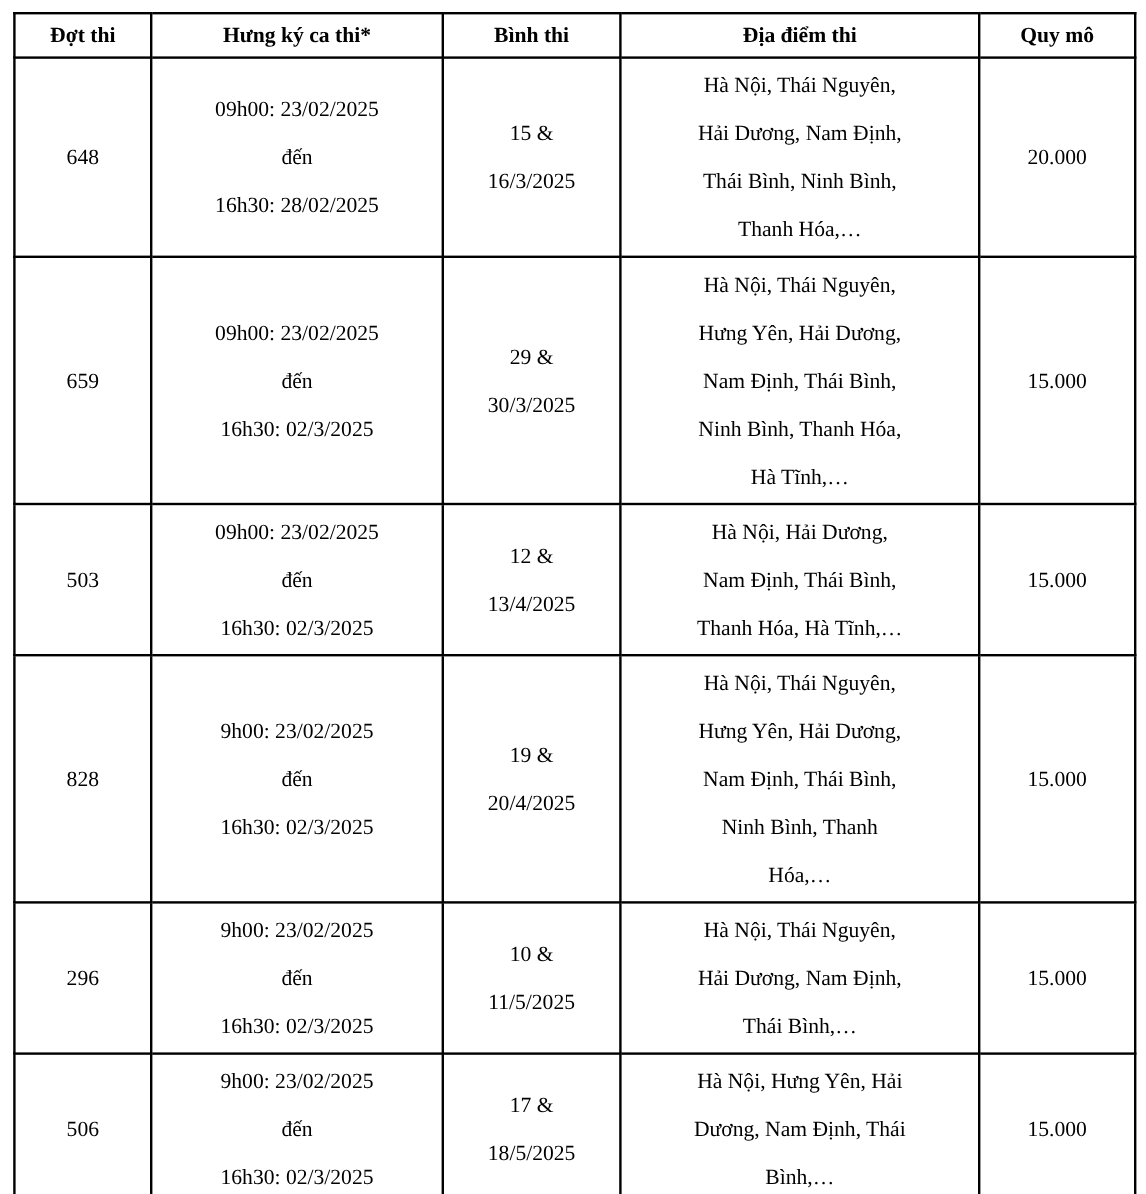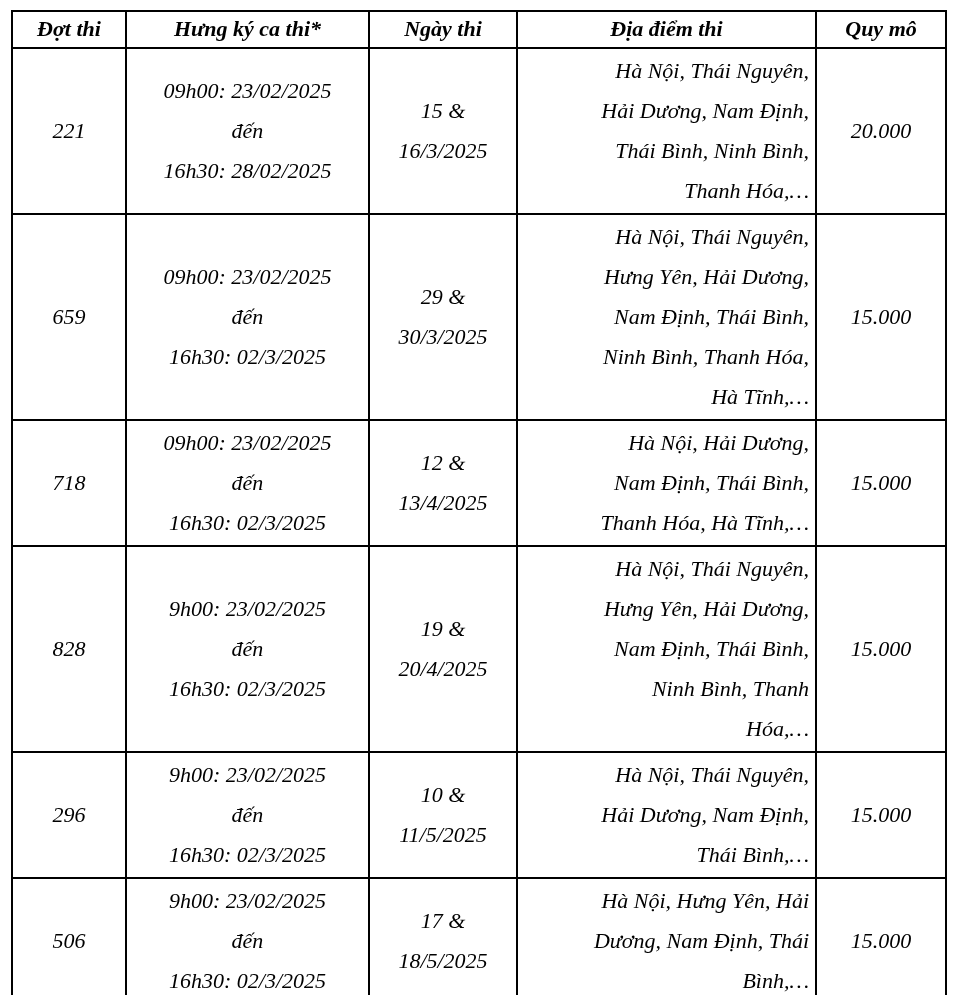--- a/index.html
+++ b/index.html
@@ -12,38 +12,37 @@
   body { height: 995px; overflow: hidden; }
   table.schedule {
     border-collapse: collapse;
     table-layout: fixed;
     width: 934px;
     margin: 10px 0 0 11px;
   }
   table.schedule th,
   table.schedule td {
     border: 2px solid #000000;
-    font-size: 22px;
+    font-size: 18px;
     vertical-align: middle;
     padding: 2px 6px;
     overflow: hidden;
-    font-style: italic;
   }
   table.schedule th {
     font-weight: bold;
     height: 37px;
     text-align: center;
     line-height: 1.2;
   }
   table.schedule td {
     line-height: 40px;
   }
   .center { text-align: center; }
   .left {
-    text-align: right;
+    text-align: center;
     padding-left: 12px;
     padding-right: 8px;
   }
   .multiline { white-space: pre-line; }
   col.c-batch    { width: 114px; }
   col.c-reg      { width: 243px; }
   col.c-date     { width: 148px; }
   col.c-loc      { width: 299px; }
   col.c-scale    { width: 130px; }
 </style>
@@ -55,28 +54,28 @@
     <col class="c-batch">
       <col class="c-reg">
       <col class="c-date">
       <col class="c-loc">
       <col class="c-scale">
   </colgroup>
   <thead>
     <tr>
       <th>Đợt thi</th>
       <th>Hưng ký ca thi*</th>
-      <th>Ngày thi</th>
+      <th>Bình thi</th>
       <th>Địa điểm thi</th>
       <th>Quy mô</th>
     </tr>
   </thead>
   <tbody>
     <tr>
-      <td class="center">221</td>
+      <td class="center">648</td>
       <td class="center multiline">09h00: 23/02/2025
 đến
 16h30: 28/02/2025</td>
       <td class="center multiline">15 &amp;
 16/3/2025</td>
       <td class="left multiline">Hà Nội, Thái Nguyên,
 Hải Dương, Nam Định,
 Thái Bình, Ninh Bình,
 Thanh Hóa,…</td>
       <td class="center">20.000</td>
@@ -89,21 +88,21 @@
       <td class="center multiline">29 &amp;
 30/3/2025</td>
       <td class="left multiline">Hà Nội, Thái Nguyên,
 Hưng Yên, Hải Dương,
 Nam Định, Thái Bình,
 Ninh Bình, Thanh Hóa,
 Hà Tĩnh,…</td>
       <td class="center">15.000</td>
     </tr>
     <tr>
-      <td class="center">718</td>
+      <td class="center">503</td>
       <td class="center multiline">09h00: 23/02/2025
 đến
 16h30: 02/3/2025</td>
       <td class="center multiline">12 &amp;
 13/4/2025</td>
       <td class="left multiline">Hà Nội, Hải Dương,
 Nam Định, Thái Bình,
 Thanh Hóa, Hà Tĩnh,…</td>
       <td class="center">15.000</td>
     </tr>

